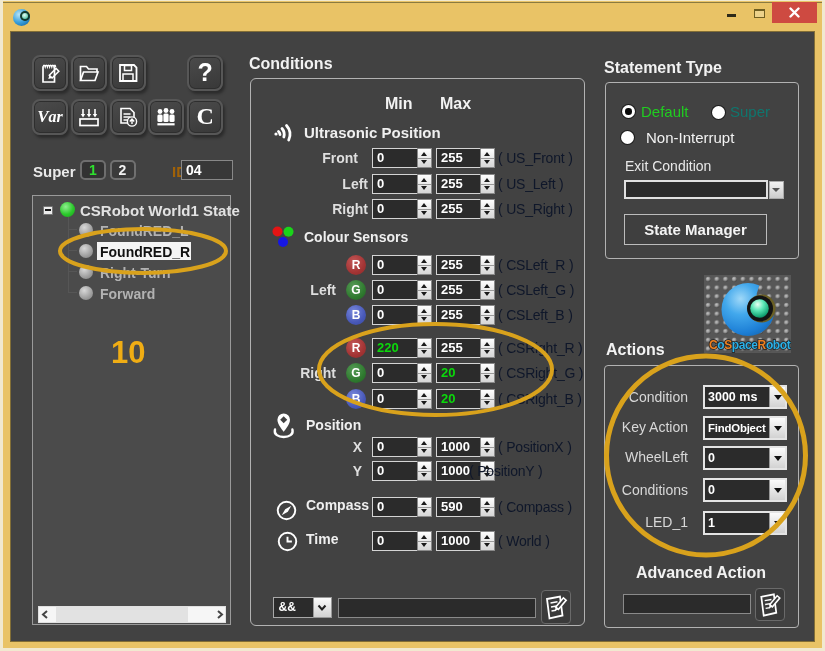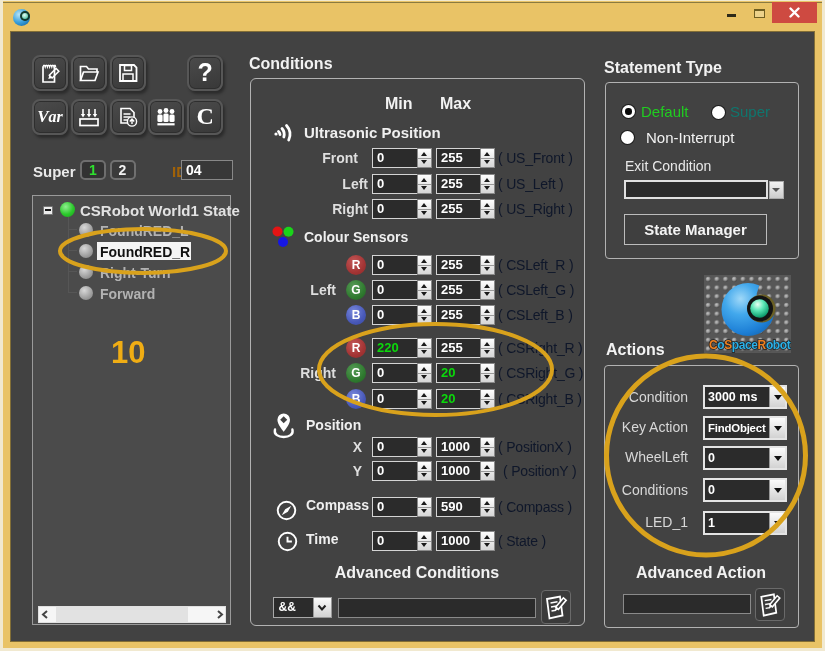--- a/index.html
+++ b/index.html
@@ -230,21 +230,21 @@
 <div class="num" style="left:372px;top:436.5px;width:46px">0</div>
     <div class="spin" style="left:417px;top:436.5px"></div>
 <div class="num" style="left:436px;top:436.5px;width:45px">1000</div>
     <div class="spin" style="left:480px;top:436.5px"></div>
 <span class="plab" style="left:498px;top:438.5px">( PositionX )</span>
 <span class="rlab" style="left:298px;top:462.5px;width:64px">Y</span>
 <div class="num" style="left:372px;top:460.5px;width:46px">0</div>
     <div class="spin" style="left:417px;top:460.5px"></div>
 <div class="num" style="left:436px;top:460.5px;width:45px">1000</div>
     <div class="spin" style="left:480px;top:460.5px"></div>
-<span class="plab" style="left:503px;top:462.5px">( PositionY )</span>
+<span class="plab" style="left:469px;top:462.5px">( PositionY )</span>
 
 <svg class="abs" style="left:276px;top:500px" width="21" height="21" viewBox="0 0 24 24">
       <circle cx="12" cy="12" r="10" fill="none" stroke="#fff" stroke-width="2.2"></circle>
       <path d="M17.5 6.5 L13.5 13.5 L6.5 17.5 L10.5 10.5 z" fill="#fff"></path>
     </svg>
 <span class="st" style="left:306px;top:497px">Compass</span>
 <div class="num" style="left:372px;top:497px;width:46px">0</div>
     <div class="spin" style="left:417px;top:497px"></div>
 <div class="num" style="left:436px;top:497px;width:45px">590</div>
     <div class="spin" style="left:480px;top:497px"></div>
@@ -252,23 +252,22 @@
 
 <svg class="abs" style="left:277px;top:531px" width="21" height="21" viewBox="0 0 24 24">
       <circle cx="12" cy="12" r="10" fill="none" stroke="#fff" stroke-width="2.2"></circle>
       <path d="M12 6.5 V12 H17" fill="none" stroke="#fff" stroke-width="2.2"></path>
     </svg>
 <span class="st" style="left:306px;top:531px">Time</span>
 <div class="num" style="left:372px;top:531px;width:46px">0</div>
     <div class="spin" style="left:417px;top:531px"></div>
 <div class="num" style="left:436px;top:531px;width:45px">1000</div>
     <div class="spin" style="left:480px;top:531px"></div>
-<span class="plab" style="left:498px;top:533px">( State )</span>
-
-<span class="hdr" style="left:249px;top:564px;width:336px;text-align:center">Advanced Conditions</span>
+<span class="plab" style="left:498px;top:533px">( World )</span>
+
 <div class="abs" style="left:272.5px;top:597px;width:59px;height:21px;background:#2b2b2b;border:1px solid #a8a8a8;color:#fff;font-weight:bold;font-size:12px;line-height:19px;padding-left:5px">&amp;&amp;</div>
 <div class="abs" style="left:313px;top:597px;width:18.5px;height:21px;background:linear-gradient(#fbfbfb,#d2d2d2);border:1px solid #999"></div>
 <svg class="abs" style="left:317px;top:604px" width="10" height="8" viewBox="0 0 10 8">
       <path d="M1.5 1.5 L5 5.5 L8.5 1.5" fill="none" stroke="#222" stroke-width="2"></path>
     </svg>
 <div class="abs" style="left:338px;top:597.5px;width:198px;height:20px;background:#2b2b2b;border:1px solid #8a8a8a"></div>
 <div class="abs" style="left:541px;top:590px;width:30px;height:34px;background:#3a3a3a;border:1px solid #6a6a6a;border-radius:4px"></div>
 <svg class="abs" style="left:543px;top:592px" width="26" height="30" viewBox="0 0 26 30">
       <g stroke="#fff" fill="none">
         <path d="M4 7 L17 4.5 L19.5 23.5 L6.5 26.5 z" stroke-width="1.8"></path>

